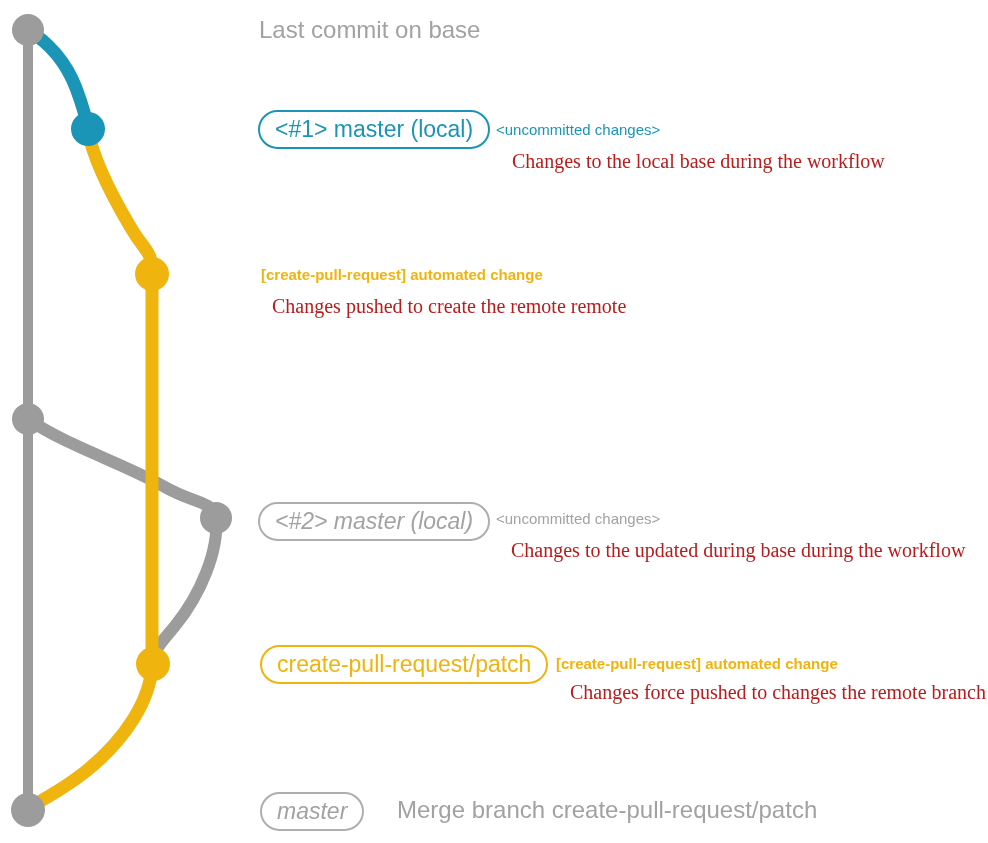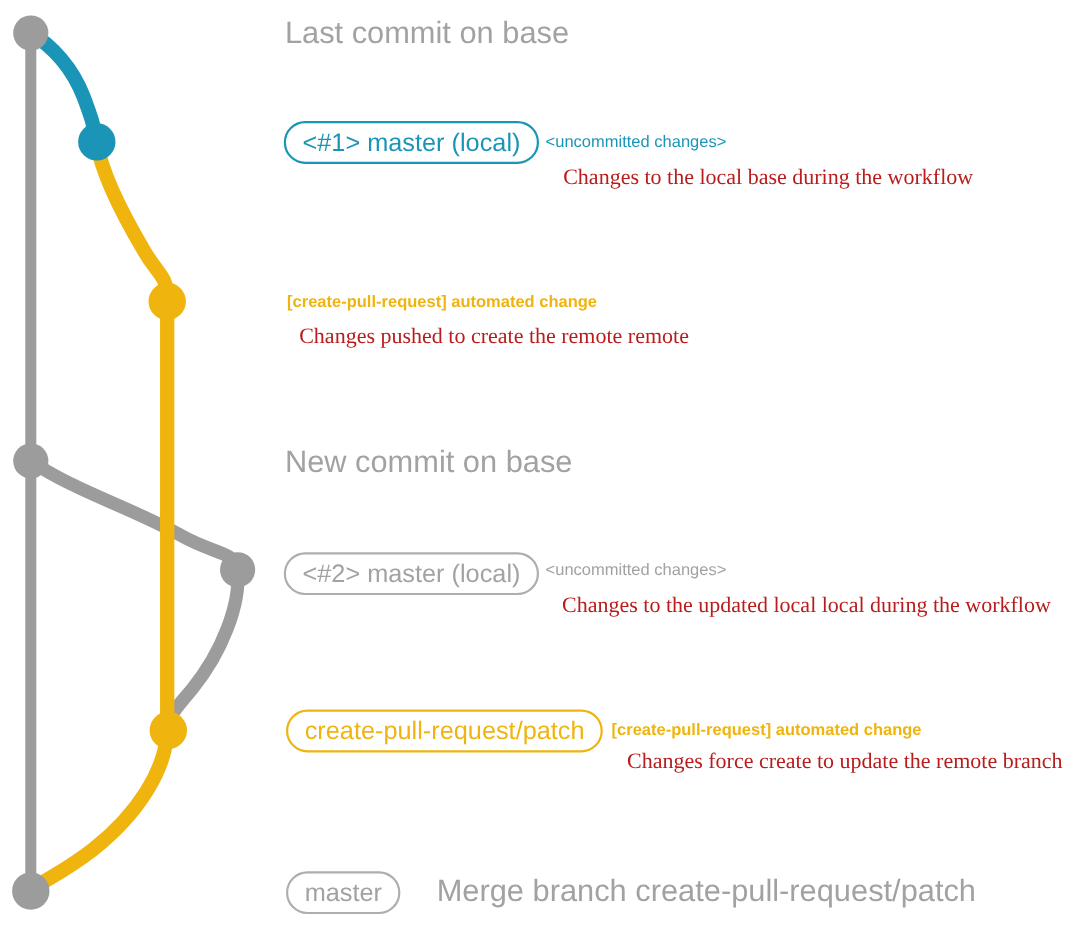--- a/index.html
+++ b/index.html
@@ -28,21 +28,21 @@
   }
   .stroke-gray   { stroke: var(--gray,   #9c9c9c); }
   .stroke-blue   { stroke: var(--blue,   #1b95b7); }
   .stroke-yellow { stroke: var(--yellow, #f0b40f); }
   .fill-gray     { fill:   var(--gray,   #9c9c9c); }
   .fill-blue     { fill:   var(--blue,   #1b95b7); }
   .fill-yellow   { fill:   var(--yellow, #f0b40f); }
 
   .glabel {
     position: absolute;
-    font-size: 28px;
+    font-size: 24px;
     line-height: 24px;
     color: var(--gray-text, #a2a2a2);
     white-space: nowrap;
   }
   .note {
     position: absolute;
     font-size: 15px;
     line-height: 24px;
     white-space: nowrap;
   }
@@ -64,21 +64,21 @@
     align-items: center;
     height: 39px;
     padding: 16px 15px;
     border: 2px solid;
     border-radius: 20px;
     font-size: 23px;
     white-space: nowrap;
     background: #ffffff;
   }
   .pill.blue   { color: var(--blue,      #1b95b7); border-color: var(--blue,        #1b95b7); }
-  .pill.gray   { color: var(--gray-text, #a2a2a2); border-color: var(--gray-border, #aeaeae); }
+  .pill.gray   { color: var(--gray-text, #a2a2a2); border-color: var(--gray-border, #aeaeae); font-style: italic; }
   .pill.yellow { color: var(--yellow,    #f0b40f); border-color: var(--yellow,      #f0b40f); }
 </style>
 </head>
 <body>
 
 <div id="canvas">
 
   <svg id="graph-svg" viewBox="0 0 988 843" aria-hidden="true">
 
     <path d="M 28 30 L 28 810" class="branch-path stroke-gray" stroke-width="10"></path>
@@ -102,26 +102,25 @@
 
   <div class="glabel" style="left:259px; top:18px;">Last commit on base</div>
 
   <div class="pill blue" style="left:258px; top:110px;">&lt;#1&gt; master (local)</div>
   <div class="note blue" style="left:496px; top:118px;">&lt;uncommitted changes&gt;</div>
   <div class="desc" style="left:512px; top:151px;">Changes to the local base during the workflow</div>
 
   <div class="note yellow" style="left:261px; top:263px;">[create-pull-request] automated change</div>
   <div class="desc" style="left:272px; top:296px;">Changes pushed to create the remote remote</div>
 
-  <div class="glabel" style="left:259px; top:408px;">New commit on base</div>
 
   <div class="pill gray" style="left:258px; top:502px;">&lt;#2&gt; master (local)</div>
   <div class="note gray" style="left:496px; top:507px;">&lt;uncommitted changes&gt;</div>
-  <div class="desc" style="left:511px; top:540px;">Changes to the updated local local during the workflow</div>
+  <div class="desc" style="left:511px; top:540px;">Changes to the updated during base during the workflow</div>
 
   <div class="pill yellow" style="left:260px; top:645px;">create-pull-request/patch</div>
   <div class="note yellow" style="left:556px; top:652px;">[create-pull-request] automated change</div>
-  <div class="desc" style="left:570px; top:682px;">Changes force create to update the remote branch</div>
+  <div class="desc" style="left:570px; top:682px;">Changes force pushed to changes the remote branch</div>
 
   <div class="pill gray" style="left:260px; top:792px;">master</div>
   <div class="glabel" style="left:371px; top:798px;margin-left:26px;">Merge branch create-pull-request/patch</div>
 
 </div>
 
 </body></html>

